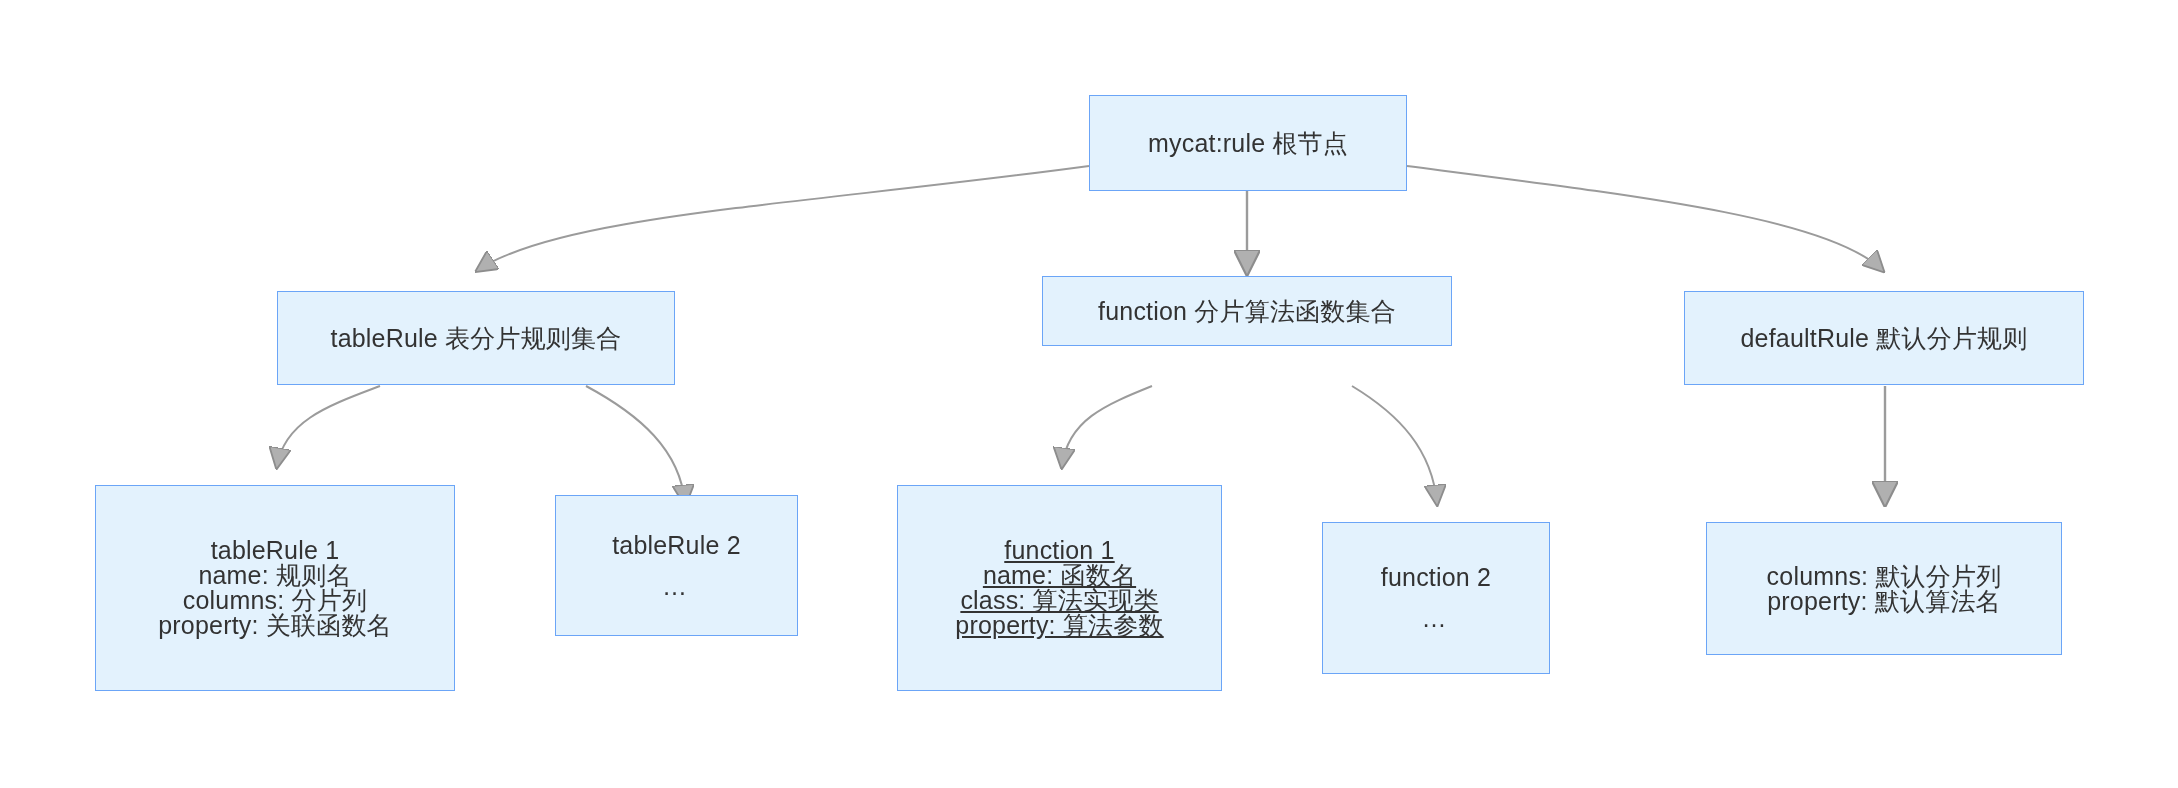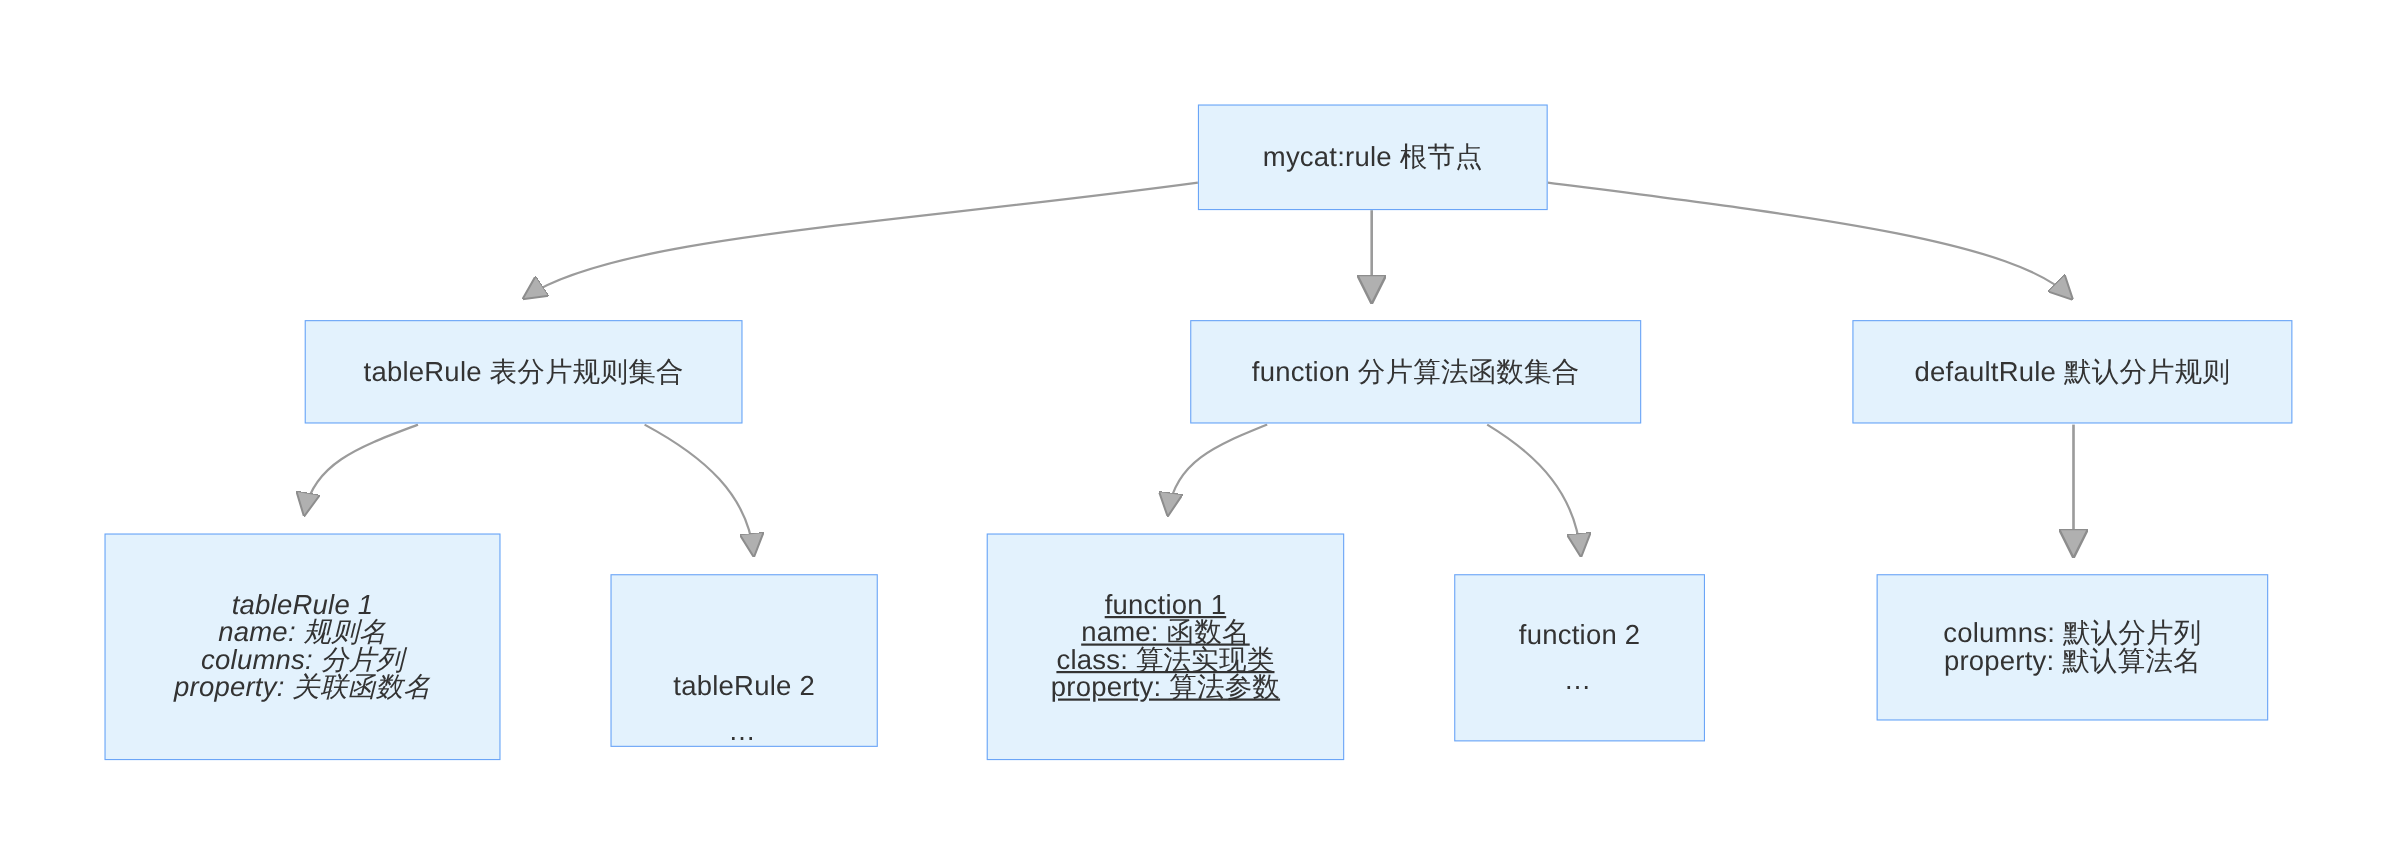--- a/index.html
+++ b/index.html
@@ -84,36 +84,36 @@
   </svg>
 
   <div class="node" style="left:277px; top:291px; width:398px; height:94px;">
     <span class="line">tableRule 表分片规则集合</span>
   </div>
 
   <div class="node" style="left:1089px; top:95px; width:318px; height:96px;">
     <span class="line">mycat:rule 根节点</span>
   </div>
 
-  <div class="node" style="left:1042px; top:291px; width:410px; height:94px;margin-left:40px;">
+  <div class="node" style="left:1042px; top:276px; width:410px; height:70px;">
     <span class="line">function 分片算法函数集合</span>
   </div>
 
   <div class="node" style="left:1684px; top:291px; width:400px; height:94px;">
     <span class="line">defaultRule 默认分片规则</span>
   </div>
 
-  <div class="node multi" style="left:95px; top:485px; width:360px; height:206px;font-style:italic;">
+  <div class="node multi" style="left:95px; top:485px; width:360px; height:206px;">
     <span class="line">tableRule 1</span>
     <span class="line">name: 规则名</span>
     <span class="line">columns: 分片列</span>
     <span class="line">property: 关联函数名</span>
   </div>
 
-  <div class="node dots" style="left:555px; top:522px; width:243px; height:157px;justify-content:flex-end;">
+  <div class="node dots" style="left:555px; top:495px; width:243px; height:141px;">
     <span class="line">tableRule 2</span>
     <span class="line ellipsis">…</span>
   </div>
 
   <div class="node multi" style="left:897px; top:485px; width:325px; height:206px;text-decoration:underline;">
     <span class="line">function 1</span>
     <span class="line">name: 函数名</span>
     <span class="line">class: 算法实现类</span>
     <span class="line">property: 算法参数</span>
   </div>

